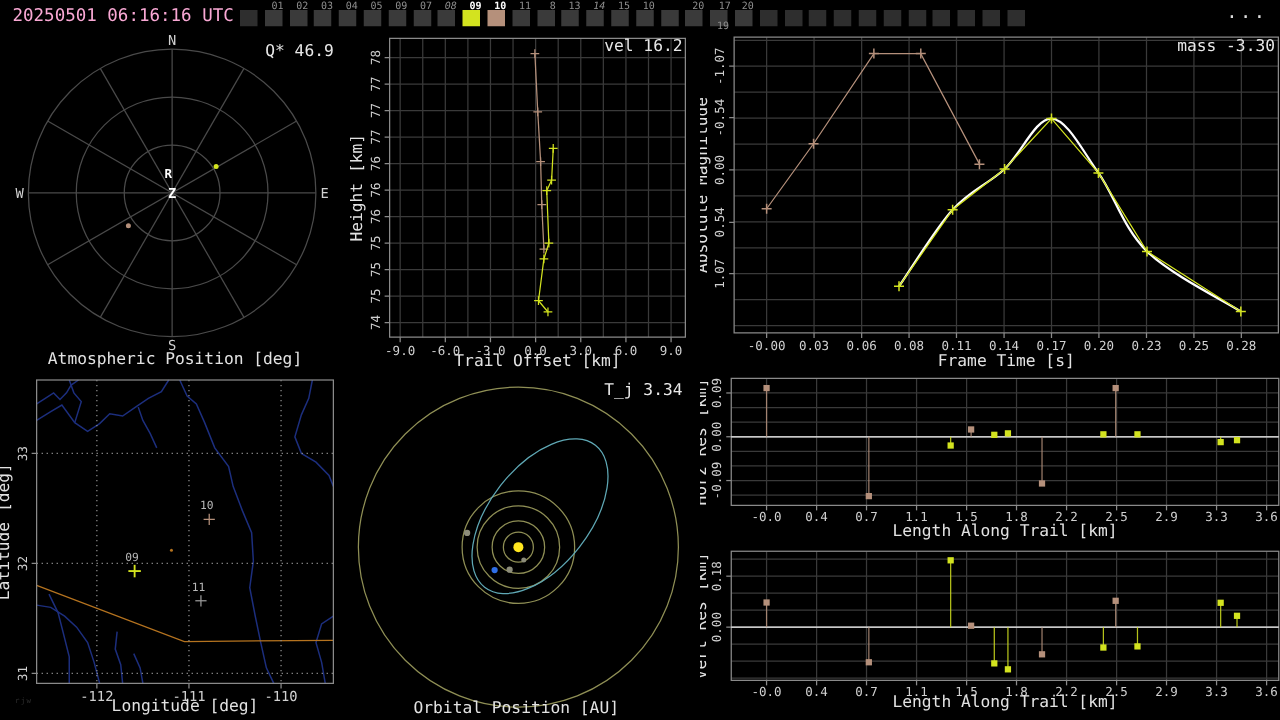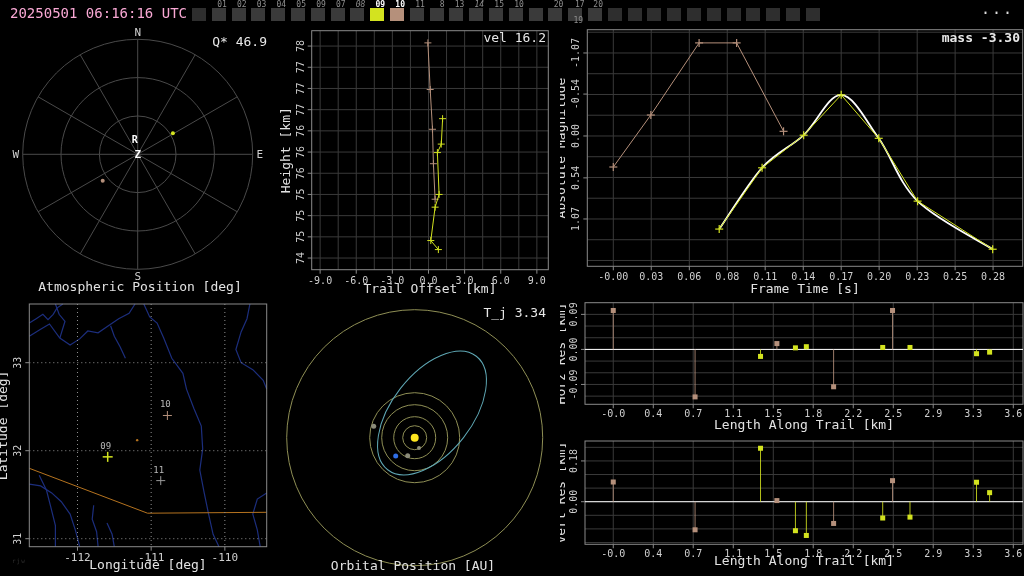--- a/index.html
+++ b/index.html
@@ -289,21 +289,21 @@
       <line x1="243.6594827586207" y1="103.20032786885247" x2="243.6594827586207" y2="111.20032786885247" stroke="#d3e31f" stroke-width="1.2"></line>
       <line x1="277.1939655172414" y1="66.86196721311475" x2="285.1939655172414" y2="66.86196721311475" stroke="#d3e31f" stroke-width="1.2"></line>
       <line x1="281.1939655172414" y1="62.86196721311475" x2="281.1939655172414" y2="70.86196721311475" stroke="#d3e31f" stroke-width="1.2"></line>
       <line x1="314.7284482758621" y1="110.3032786885246" x2="322.7284482758621" y2="110.3032786885246" stroke="#d3e31f" stroke-width="1.2"></line>
       <line x1="318.7284482758621" y1="106.3032786885246" x2="318.7284482758621" y2="114.3032786885246" stroke="#d3e31f" stroke-width="1.2"></line>
       <line x1="353.6034482758621" y1="173.13803278688522" x2="361.6034482758621" y2="173.13803278688522" stroke="#d3e31f" stroke-width="1.2"></line>
       <line x1="357.6034482758621" y1="169.13803278688522" x2="357.6034482758621" y2="177.13803278688522" stroke="#d3e31f" stroke-width="1.2"></line>
       <line x1="428.6724137931035" y1="221.23377049180328" x2="436.6724137931035" y2="221.23377049180328" stroke="#d3e31f" stroke-width="1.2"></line>
       <line x1="432.6724137931035" y1="217.23377049180328" x2="432.6724137931035" y2="225.23377049180328" stroke="#d3e31f" stroke-width="1.2"></line>
     </svg>
-  <div class="ptitle" style="right:4px;top:2px;font-weight:bold;">mass -3.30</div>
+  <div class="ptitle" style="right:4px;top:2px;">mass -3.30</div>
 </section>
 
 <section class="panel" id="panel-map">
   <svg id="map-svg" width="280" height="278">
       <polyline points="143.8,6.0 149.7,18.9 157.1,25.1 163.7,40.1 171.8,60.3 182.9,75.3 186.5,91.1 193.9,110.5 201.3,128.1 202.7,150.9 199.8,172.1 204.2,194.9 208.6,216.1 213.1,236.3 219.0,248.7" fill="none" stroke="#1c2e7d" stroke-width="1.2"></polyline>
       <polyline points="29.3,38.3 40.6,31.3 49.5,26.0 59.8,40.1 70.1,47.1 79.7,40.9 87.8,33.0 98.1,34.8 108.4,27.7 118.7,20.7 129.1,15.4 135.0,6.0" fill="none" stroke="#1c2e7d" stroke-width="1.2"></polyline>
       <polyline points="29.3,25.1 36.2,20.7 42.9,16.3 48.0,21.6 53.2,16.3 56.9,10.1 62.8,6.0" fill="none" stroke="#1c2e7d" stroke-width="1.2"></polyline>
       <polyline points="55.4,6.0 59.1,16.3 65.0,23.3 59.8,40.1" fill="none" stroke="#1c2e7d" stroke-width="1.2"></polyline>
       <polyline points="249.9,6.0 247.0,20.7 241.1,33.9 235.9,51.5 241.1,64.7 252.8,71.7 263.2,82.3 266.7,91.1" fill="none" stroke="#1c2e7d" stroke-width="1.2"></polyline>
       <polyline points="39.2,177.3 46.5,192.3 51.0,209.9 55.4,227.5 55.4,248.7" fill="none" stroke="#1c2e7d" stroke-width="1.2"></polyline>

